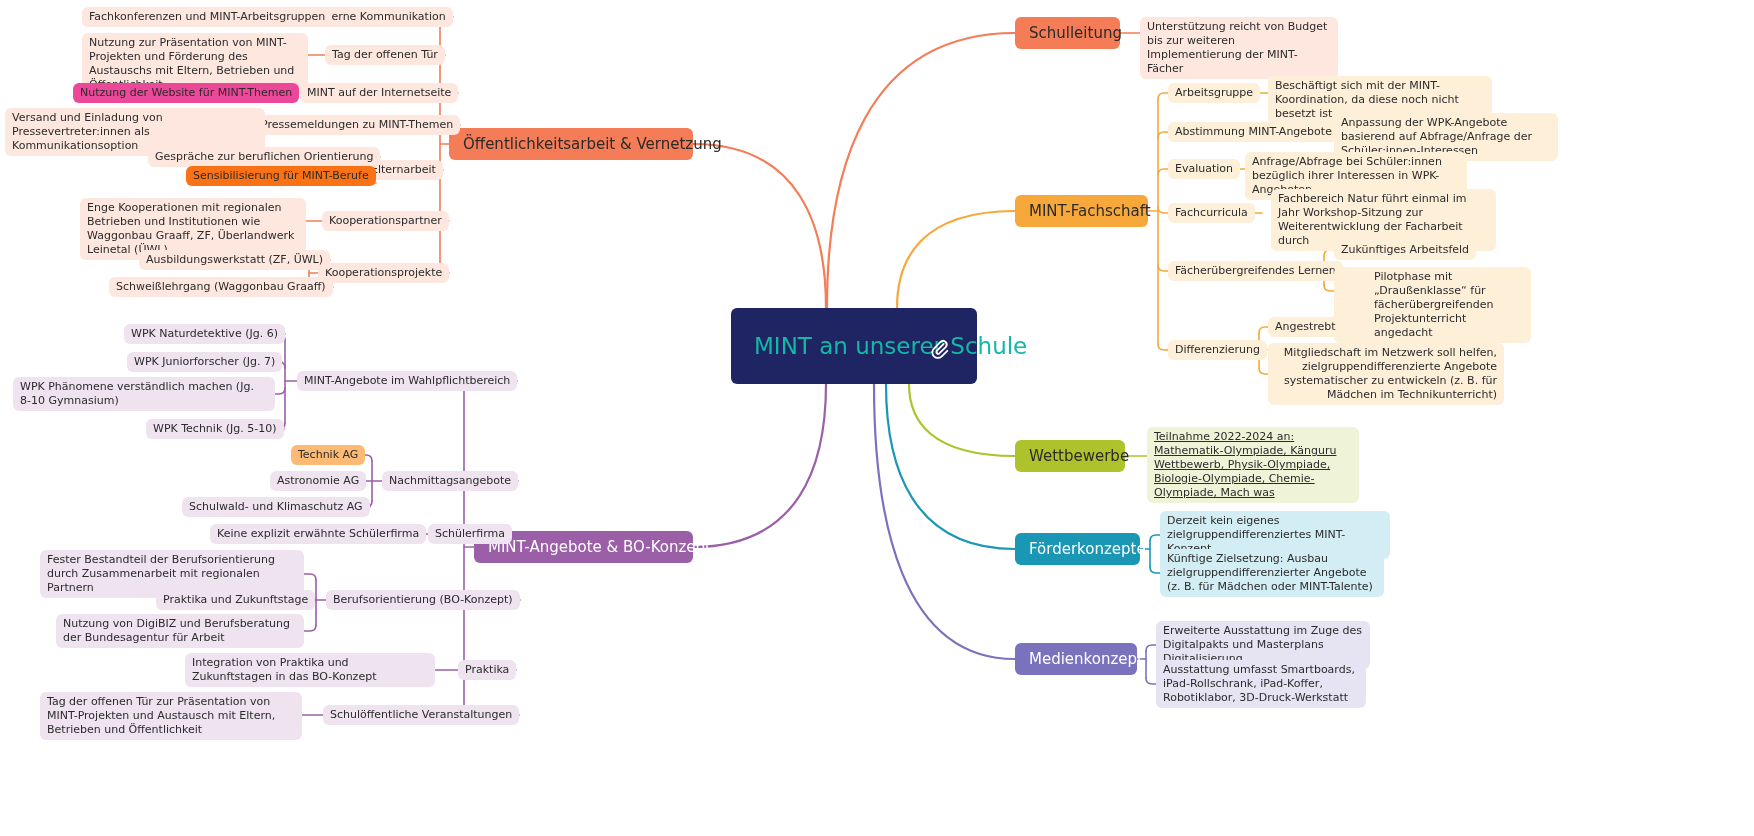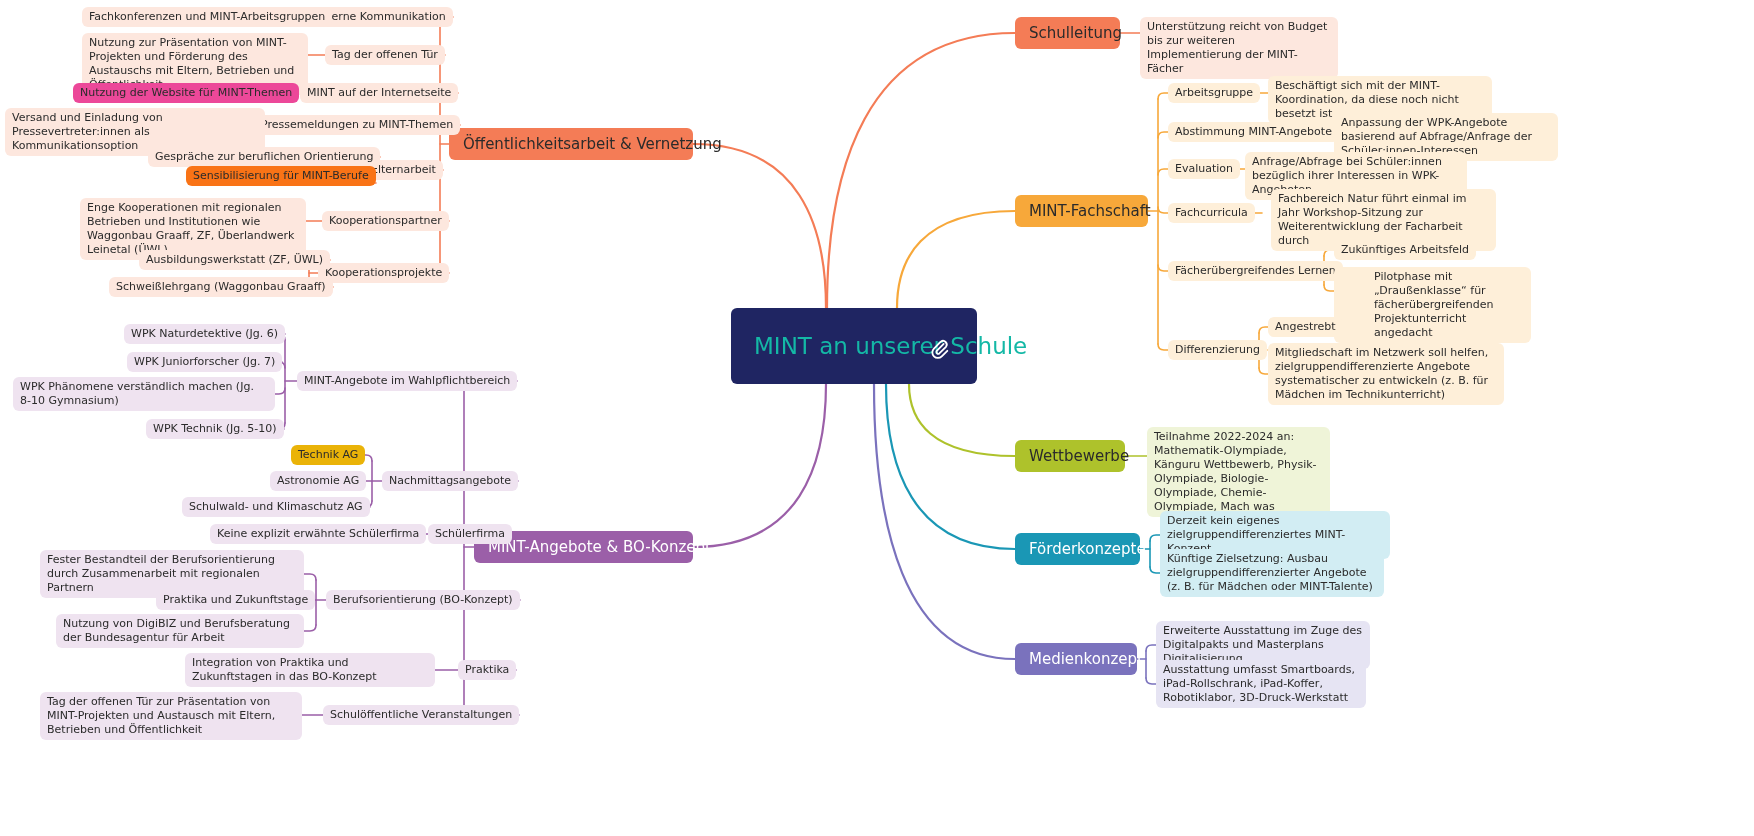--- a/index.html
+++ b/index.html
@@ -143,21 +143,21 @@
     <span>MINT-Angebote &amp; BO-Konzept</span>
   </div>
 
 <div class="node" id="s-a0" style="left:297px;top:371px;background:#efe3f0;"><span>MINT-Angebote im Wahlpflichtbereich</span></div>
 <div class="node" id="d-a0a" style="left:124px;top:324px;background:#efe3f0;"><span>WPK Naturdetektive (Jg. 6)</span></div>
 <div class="node" id="d-a0b" style="left:127px;top:352px;background:#efe3f0;"><span>WPK Juniorforscher (Jg. 7)</span></div>
 <div class="node wrap" id="d-a0c" style="left:13px;top:377px;width:262px;background:#efe3f0;"><span>WPK Phänomene verständlich machen (Jg. 8-10 Gymnasium)</span></div>
 <div class="node" id="d-a0d" style="left:146px;top:419px;background:#efe3f0;"><span>WPK Technik (Jg. 5-10)</span></div>
 
 <div class="node" id="s-a1" style="left:382px;top:471px;background:#efe3f0;"><span>Nachmittagsangebote</span></div>
-<div class="node" id="d-a1a" style="left:291px;top:445px;background:#eab308;"><span>Technik AG</span></div>
+<div class="node" id="d-a1a" style="left:291px;top:445px;background:#fdba74;"><span>Technik AG</span></div>
 <div class="node" id="d-a1b" style="left:270px;top:471px;background:#efe3f0;"><span>Astronomie AG</span></div>
 <div class="node" id="d-a1c" style="left:182px;top:497px;background:#efe3f0;"><span>Schulwald- und Klimaschutz AG</span></div>
 
 <div class="node" id="s-a2" style="left:428px;top:524px;background:#efe3f0;"><span>Schülerfirma</span></div>
 <div class="node" id="d-a2" style="left:210px;top:524px;background:#efe3f0;"><span>Keine explizit erwähnte Schülerfirma</span></div>
 
 <div class="node" id="s-a3" style="left:326px;top:590px;background:#efe3f0;"><span>Berufsorientierung (BO-Konzept)</span></div>
 <div class="node wrap" id="d-a3a" style="left:40px;top:550px;width:264px;background:#efe3f0;"><span>Fester Bestandteil der Berufsorientierung durch Zusammenarbeit mit regionalen Partnern</span></div>
 <div class="node" id="d-a3b" style="left:156px;top:590px;background:#efe3f0;"><span>Praktika und Zukunftstage</span></div>
 <div class="node wrap" id="d-a3c" style="left:56px;top:614px;width:248px;background:#efe3f0;"><span>Nutzung von DigiBIZ und Berufsberatung der Bundesagentur für Arbeit</span></div>
@@ -188,26 +188,26 @@
 
 <div class="node" id="s-f3" style="left:1168px;top:203px;background:#feefd9;"><span>Fachcurricula</span></div>
 <div class="node wrap" id="d-f3" style="left:1262px;top:189px;width:225px;background:#feefd9;margin-left:9px;"><span>Fachbereich Natur führt einmal im Jahr Workshop-Sitzung zur Weiterentwicklung der Facharbeit durch</span></div>
 
 <div class="node" id="s-f4" style="left:1168px;top:261px;background:#feefd9;"><span>Fächerübergreifendes Lernen</span></div>
 <div class="node" id="d-f4a" style="left:1334px;top:240px;background:#feefd9;"><span>Zukünftiges Arbeitsfeld</span></div>
 <div class="node wrap" id="d-f4b" style="left:1334px;top:267px;width:197px;background:#feefd9;padding-left:40px;"><span>Pilotphase mit „Draußenklasse“ für fächerübergreifenden Projektunterricht angedacht</span></div>
 
 <div class="node" id="s-f5" style="left:1168px;top:340px;background:#feefd9;"><span>Differenzierung</span></div>
 <div class="node" id="d-f5a" style="left:1268px;top:317px;background:#feefd9;"><span>Angestrebt</span></div>
-<div class="node wrap" id="d-f5b" style="left:1268px;top:343px;width:236px;background:#feefd9;"><span>Mitgliedschaft im Netzwerk soll helfen, zielgruppendifferenzierte Angebote systematischer zu entwickeln (z. B. für Mädchen im Technikunterricht)</span></div>
+<div class="node wrap" id="d-f5b" style="left:1268px;top:343px;width:236px;background:#feefd9;text-align:right;"><span>Mitgliedschaft im Netzwerk soll helfen, zielgruppendifferenzierte Angebote systematischer zu entwickeln (z. B. für Mädchen im Technikunterricht)</span></div>
 
 <div class="node main" id="n-wb" style="left:1015px;top:440px;width:110px;height:32px;background:#aec22b;">
     <span>Wettbewerbe</span>
   </div>
-<div class="node wrap" id="d-wb" style="left:1147px;top:427px;width:183px;background:#eff4d8;"><span>Teilnahme 2022-2024 an: Mathematik-Olympiade, Känguru Wettbewerb, Physik-Olympiade, Biologie-Olympiade, Chemie-Olympiade, Mach was</span></div>
+<div class="node wrap" id="d-wb" style="left:1147px;top:427px;width:212px;background:#eff4d8;text-decoration:underline;"><span>Teilnahme 2022-2024 an: Mathematik-Olympiade, Känguru Wettbewerb, Physik-Olympiade, Biologie-Olympiade, Chemie-Olympiade, Mach was</span></div>
 
 <div class="node main light" id="n-fk" style="left:1015px;top:533px;width:125px;height:32px;background:#1a97b5;">
     <span>Förderkonzepte</span>
   </div>
 <div class="node wrap" id="d-fk0" style="left:1160px;top:511px;width:230px;background:#d2edf3;"><span>Derzeit kein eigenes zielgruppendifferenziertes MINT-Konzept</span></div>
 <div class="node wrap" id="d-fk1" style="left:1160px;top:549px;width:224px;background:#d2edf3;"><span>Künftige Zielsetzung: Ausbau zielgruppendifferenzierter Angebote (z. B. für Mädchen oder MINT-Talente)</span></div>
 
 <div class="node main light" id="n-mk" style="left:1015px;top:643px;width:122px;height:32px;background:#7a72bd;">
     <span>Medienkonzept</span>
   </div>

